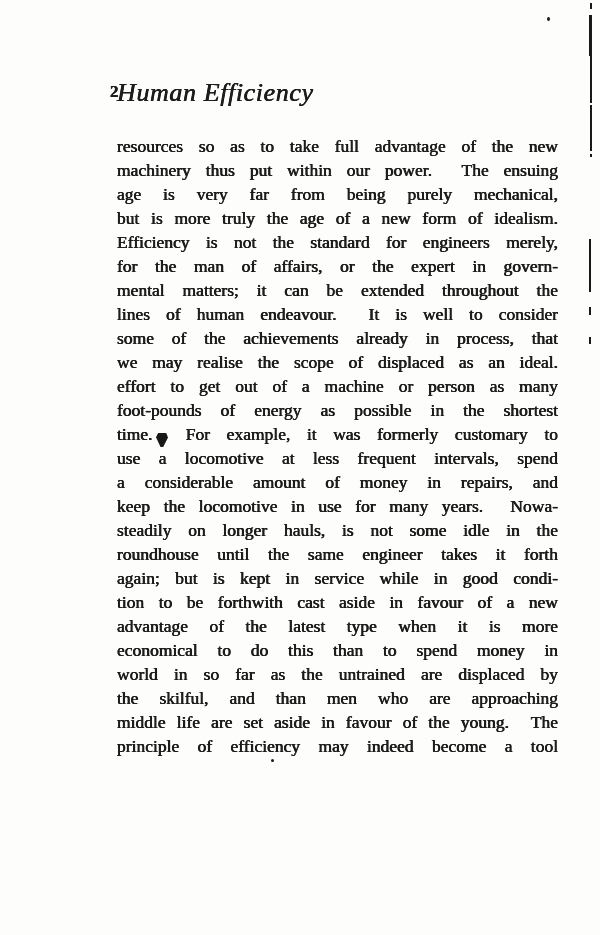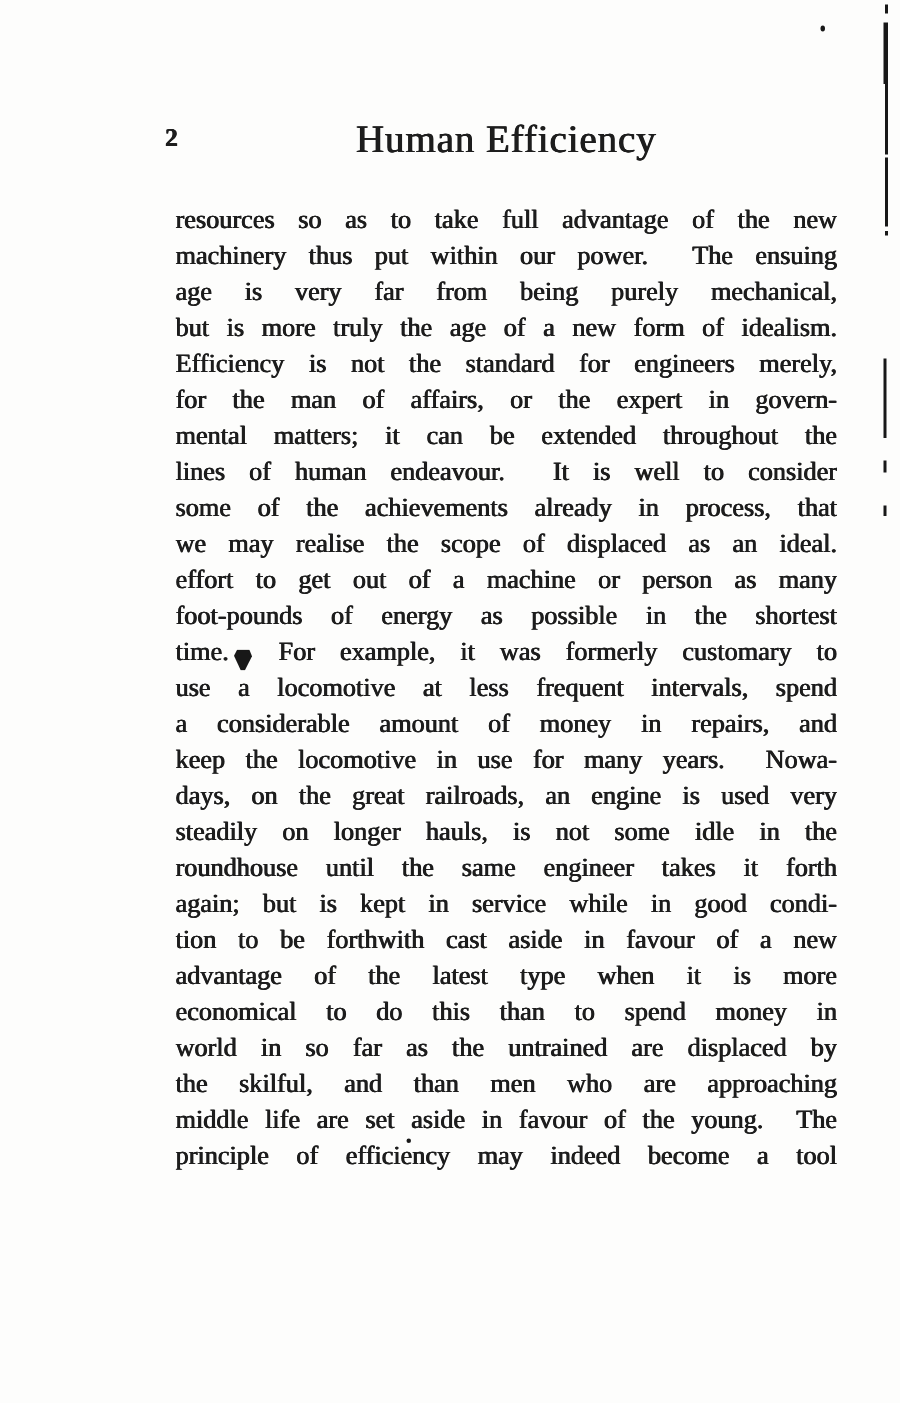--- a/index.html
+++ b/index.html
@@ -26,24 +26,25 @@
     top: 82px;
     font-size: 17px;
     font-weight: bold;
     letter-spacing: 0.5px;
   }
   .running-title {
     position: absolute;
     left: 117px;
     top: 78px;
     width: 441px;
-    text-align: center;
+    text-align: left;
     font-size: 26px;
     letter-spacing: 0.6px;
     white-space: nowrap;
+    font-style: italic;
   }
   .body-text {
     position: absolute;
     left: 117px;
     top: 134px;
     width: 441px;
     font-size: 17.5px;
   }
   .line {
     height: 24px;
@@ -102,21 +103,20 @@
       <div class="line">some of the achievements already in process, that</div>
       <div class="line">we may realise the scope of displaced as an ideal.</div>
     </div>
     <div class="paragraph">
       <div class="line">effort to get out of a machine or person as many</div>
       <div class="line">foot-pounds of energy as possible in the shortest</div>
       <div class="line">time.&nbsp; For example, it was formerly customary to</div>
       <div class="line">use a locomotive at less frequent intervals, spend</div>
       <div class="line">a considerable amount of money in repairs, and</div>
       <div class="line">keep the locomotive in use for many years.&nbsp; Nowa-</div>
-      <div class="line">days, on the great railroads, an engine is used very</div>
       <div class="line">steadily on longer hauls, is not some idle in the</div>
       <div class="line">roundhouse until the same engineer takes it forth</div>
       <div class="line">again; but is kept in service while in good condi-</div>
       <div class="line">tion to be forthwith cast aside in favour of a new</div>
       <div class="line">advantage of the latest type when it is more</div>
       <div class="line">economical to do this than to spend money in</div>
       <div class="line">world in so far as the untrained are displaced by</div>
       <div class="line">the skilful, and than men who are approaching</div>
       <div class="line">middle life are set aside in favour of the young.&nbsp; The</div>
       <div class="line">principle of efficiency may indeed become a tool</div>

